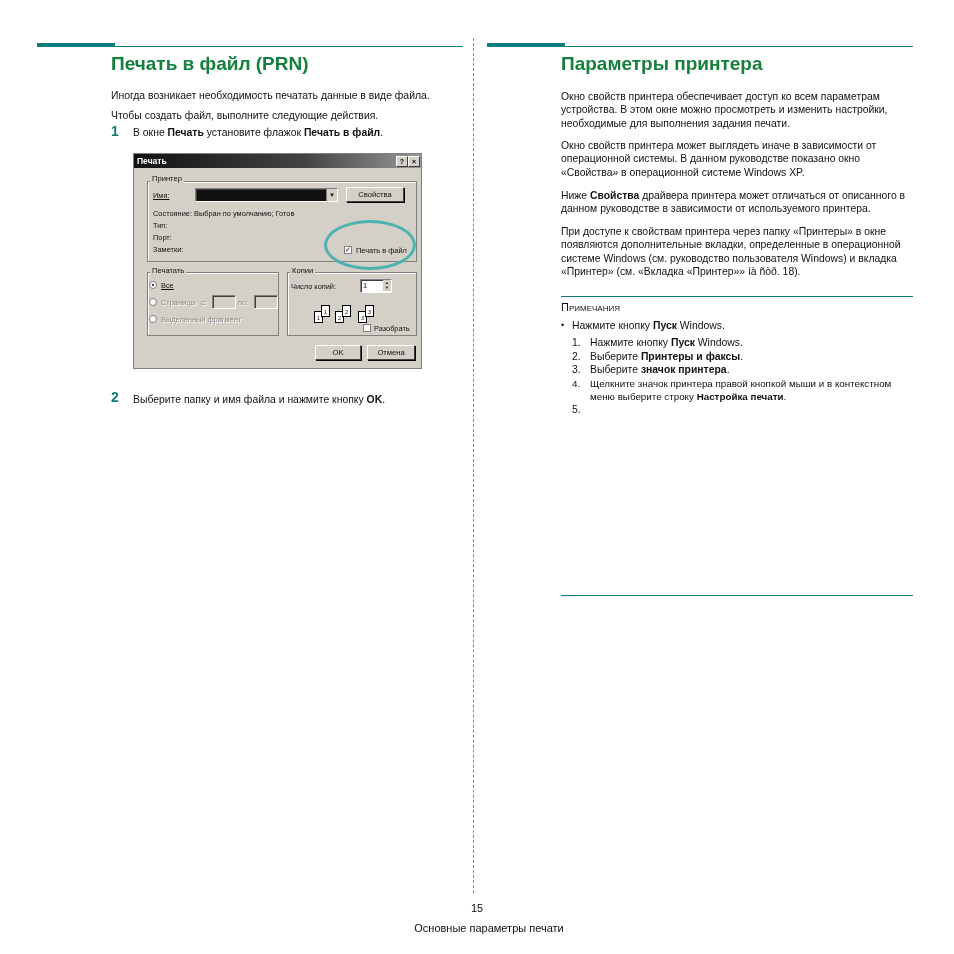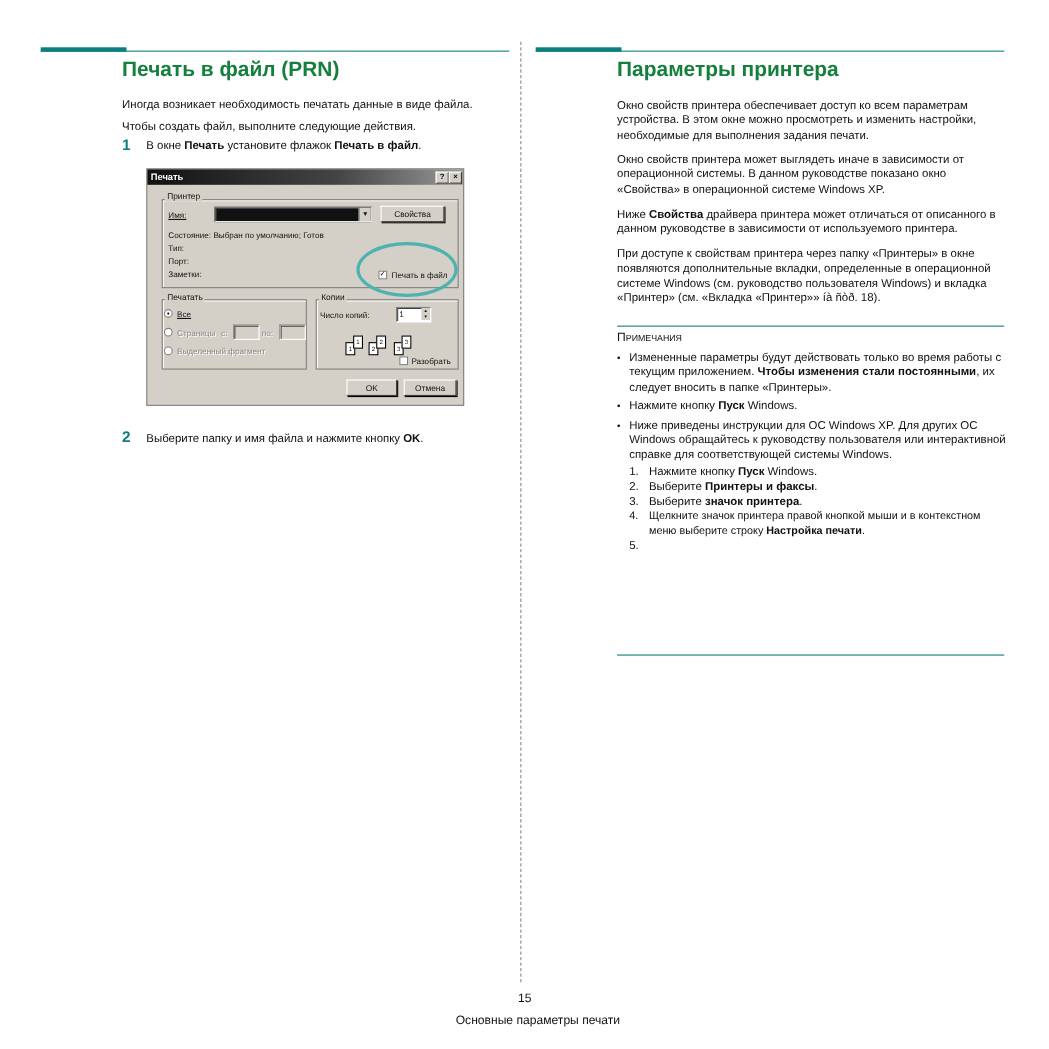--- a/index.html
+++ b/index.html
@@ -138,23 +138,21 @@
 </div>
 <div class="p" style="left:561px;top:225px;width:355px;">При доступе к свойствам принтера через папку «Принтеры» в окне появляются дополнительные вкладки, определенные в операционной системе Windows (см. руководство пользователя Windows) и вкладка «Принтер» (см. «Вкладка «Принтер»» íà ñòð. 18).</div>
 
 <div class="rule-thin" style="left:561px;top:296px;width:352px;"></div>
 <div class="p" style="left:561px;top:301px;font-weight:normal;font-variant:small-caps;font-size:11px;">
   <span>Примечания</span>
 </div>
 
 <div class="p" style="left:561px;top:319px;width:355px;">
   <ul class="notes">
-    <li><span>Измененные параметры будут действовать только во время работы с текущим приложением. </span><b>Чтобы изменения стали постоянными</b><span>, их следует вносить в папке «Принтеры».</span></li>
     <li><span>Нажмите кнопку </span><b>Пуск</b><span> Windows.</span></li>
-    <li style="margin-bottom:2px;">Ниже приведены инструкции для ОС Windows XP. Для других ОС Windows обращайтесь к руководству пользователя или интерактивной справке для соответствующей системы Windows.</li>
   </ul>
   <ol class="steps" style="padding-left:11px;">
     <li><span class="n">1.</span><span>Нажмите кнопку </span><b>Пуск</b><span> Windows.</span></li>
     <li><span class="n">2.</span><span>Выберите </span><b>Принтеры и факсы</b><span>.</span></li>
     <li><span class="n">3.</span><span>Выберите </span><b>значок принтера</b><span>.</span></li>
     <li style="font-size:9.8px;"><span class="n">4.</span><span>Щелкните значок принтера правой кнопкой мыши и в контекстном меню выберите строку </span><b>Настройка печати</b><span>.</span></li>
     <li><span class="n">5.</span></li>
   </ol>
 </div>
 <div class="rule-thin" style="left:561px;top:595px;width:352px;"></div>

